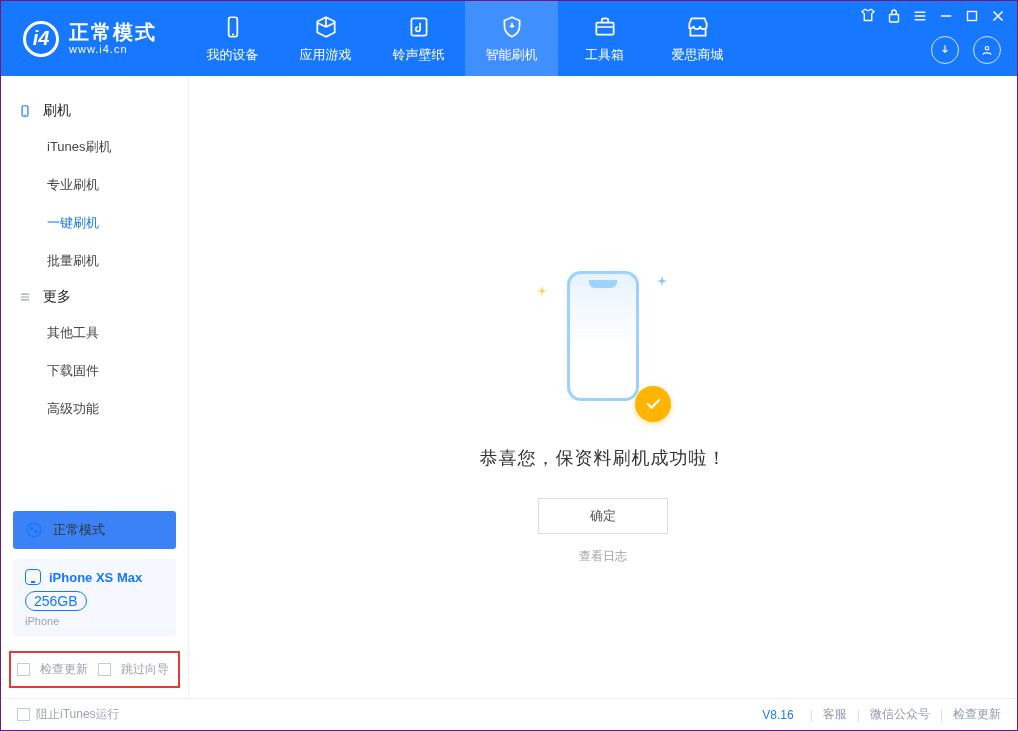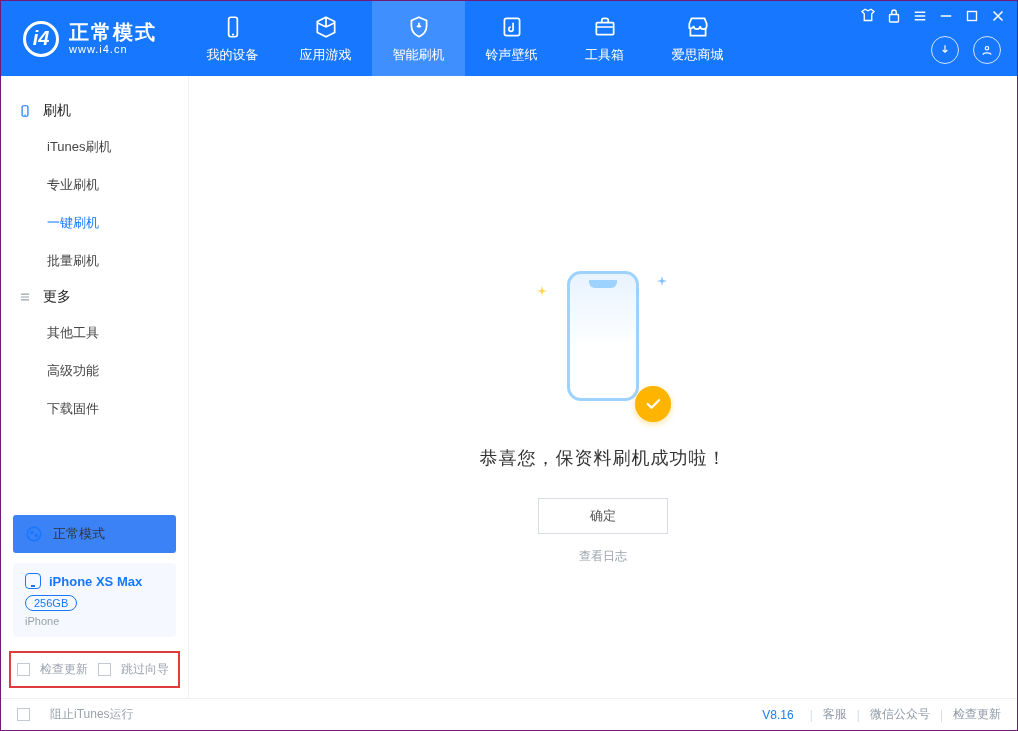--- a/index.html
+++ b/index.html
@@ -83,21 +83,21 @@
   }
   .device-block {
     margin: 10px 12px 0 12px; background: #f5f9ff; border-radius: 3px;
     padding: 10px 12px; font-size: 12px; color:#333;
   }
   .device-block .dn { font-weight: 700; color:#1677ff; font-size:13px; display:flex; align-items:center;}
   .device-block .dn .di { width:16px;height:16px; border:1.5px solid #1677ff; border-radius:4px; margin-right:8px; position:relative;}
   .device-block .dn .di::after{content:""; position:absolute; bottom:1px; left:50%; transform:translateX(-50%); width:4px;height:2px; background:#1677ff;}
   .storage-badge {
     display:inline-block; margin-top:6px; padding:1px 8px; border:1px solid #1677ff;
-    border-radius: 10px; font-size:11px; color:#1677ff;
+    border-radius: 10px; font-size:14px; color:#1677ff;
   }
   .device-sub { color:#9aa3ad; font-size:11px; margin-top:4px; }
   .opts-row {
     margin: 14px 8px 10px 8px; border: 2px solid #e03c3c; padding: 8px 6px;
     display:flex; align-items:center; gap:10px; font-size:12px; color:#9aa3ad;
   }
   .chk { width:13px; height:13px; border:1px solid #c4cad1; background:#fff; }
   
   .main {
     flex:1; display:flex; flex-direction:column; align-items:center; justify-content:flex-start;
@@ -133,21 +133,21 @@
     background:#fff; font-size:13px; color:#555; cursor:pointer;
     display:flex; align-items:center; justify-content:center;
   }
   .log-link { margin-top: 14px; font-size:12px; color:#9aa3ad; cursor:pointer; }
   
   .footer {
     height: 32px; border-top:1px solid #eef0f3;
     display:flex; align-items:center; padding: 0 16px;
     font-size:12px; color:#9aa3ad;
   }
-  .footer .left { display:flex; align-items:center; gap:20px; }
+  .footer .left { display:flex; align-items:center; gap:6px; }
   .footer .right { margin-left:auto; display:flex; align-items:center; gap:10px; }
   .footer .sep { color:#d7dde3; }
   .footer .lk { color:#8e99a6; cursor:pointer; }
   .footer .ver { color:#1c7df1; margin-right: 6px; }
 </style>
 </head>
 <body>
 
 <div class="window">
 
@@ -171,37 +171,37 @@
         </div>
         <div class="tab">
           <span class="icon">
             <svg viewBox="0 0 24 24" stroke="#fff" fill="none" stroke-width="1.6">
               <path d="M12 3l8 4v10l-8 4-8-4V7z"></path>
               <path d="M12 3v9m0 0l8-4m-8 4L4 8"></path>
             </svg>
           </span>
           <span>应用游戏</span>
         </div>
+        <div class="tab">
+          <span class="icon">
+            <svg viewBox="0 0 24 24" stroke="#fff" fill="none" stroke-width="1.6">
+              <rect x="5" y="4" width="14" height="16" rx="2"></rect>
+              <path d="M13 8v6a2 2 0 11-2-2"></path>
+            </svg>
+          </span>
+          <span>铃声壁纸</span>
+        </div>
         <div class="tab active">
           <span class="icon">
             <svg viewBox="0 0 24 24" stroke="#fff" fill="none" stroke-width="1.6">
               <path d="M12 3l7 3v5c0 5-3 8-7 10-4-2-7-5-7-10V6z"></path>
               <path d="M12 8v4m0 0l2-1m-2 1l-2-1"></path>
             </svg>
           </span>
           <span>智能刷机</span>
-        </div>
-        <div class="tab">
-          <span class="icon">
-            <svg viewBox="0 0 24 24" stroke="#fff" fill="none" stroke-width="1.6">
-              <rect x="5" y="4" width="14" height="16" rx="2"></rect>
-              <path d="M13 8v6a2 2 0 11-2-2"></path>
-            </svg>
-          </span>
-          <span>铃声壁纸</span>
         </div>
         <div class="tab">
           <span class="icon">
             <svg viewBox="0 0 24 24" stroke="#fff" fill="none" stroke-width="1.6">
               <rect x="4" y="8" width="16" height="11" rx="1"></rect>
               <path d="M4 12h16M9 8V6a2 2 0 012-2h2a2 2 0 012 2v2"></path>
             </svg>
           </span>
           <span>工具箱</span>
         </div>
@@ -283,22 +283,22 @@
           <div class="sec-item">批量刷机</div>
           <div class="sec-title">
             <span class="ic">
               <svg width="14" height="14" viewBox="0 0 24 24" stroke="#9aa3ad" stroke-width="2">
                 <path d="M5 7h14M5 12h14M5 17h14"></path>
               </svg>
             </span>
             <span>更多</span>
           </div>
           <div class="sec-item">其他工具</div>
+          <div class="sec-item">下载固件</div>
           <div class="sec-item">高级功能</div>
-          <div class="sec-item">下载固件</div>
         </div>
 
       <div class="sidebar-bottom">
         <div class="mode-block">
           <span class="mi">
             <svg width="18" height="18" viewBox="0 0 24 24">
                 <circle cx="12" cy="12" r="9" fill="none" stroke="#1677ff" stroke-width="2"></circle>
                 <circle cx="9" cy="10" r="2.5" fill="#1677ff"></circle>
                 <circle cx="15" cy="14" r="2.5" fill="#1677ff"></circle>
               </svg>

